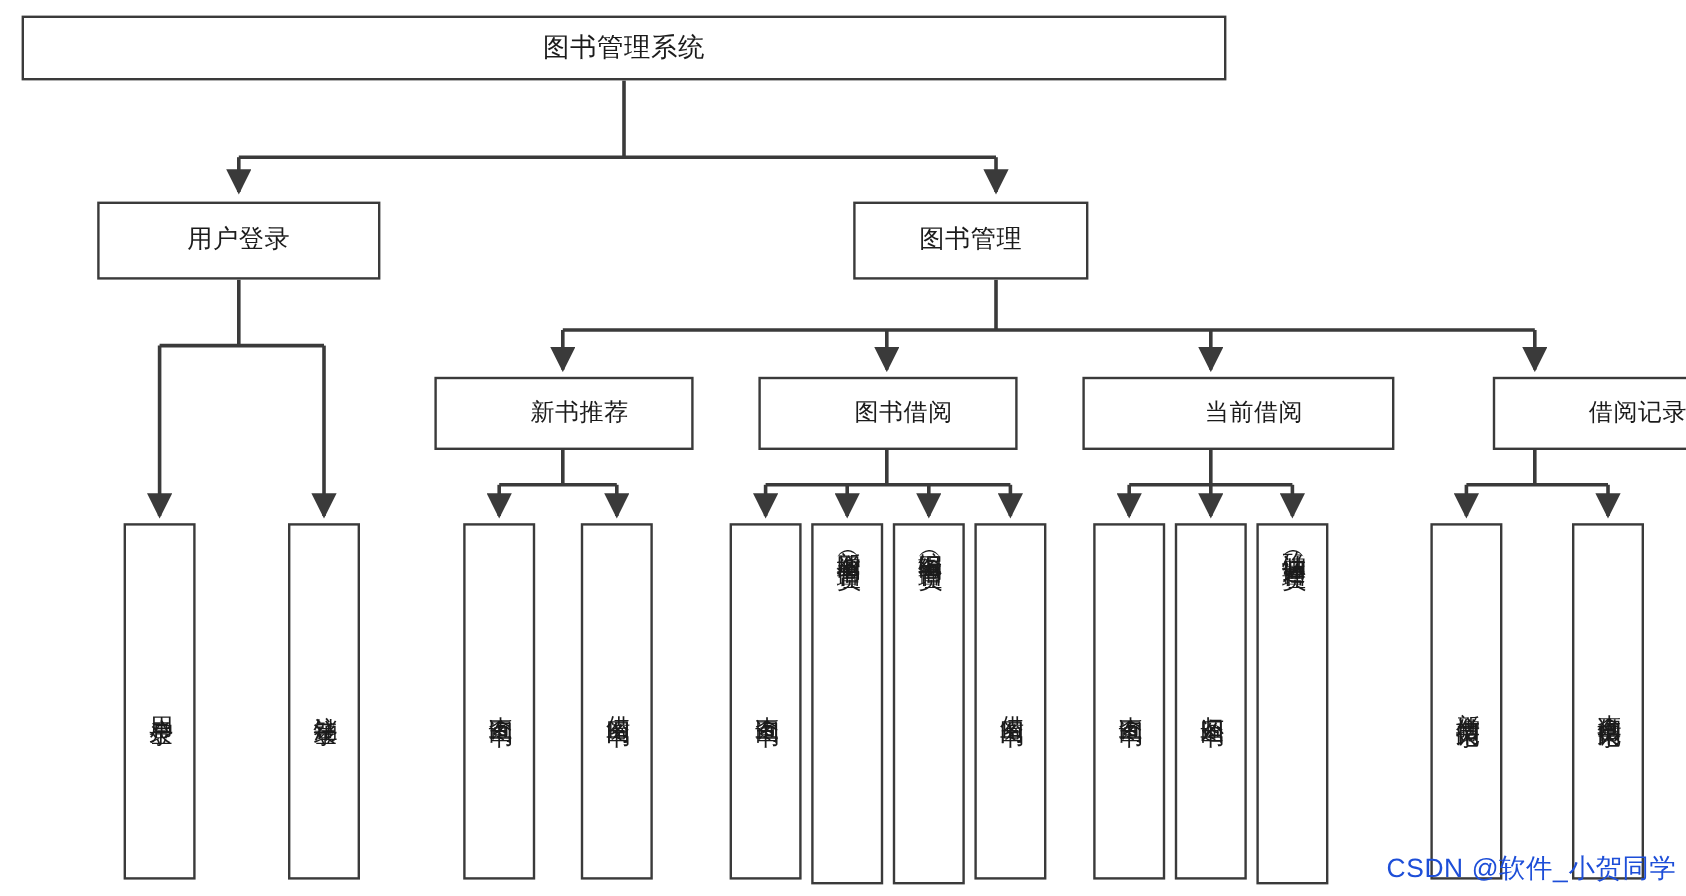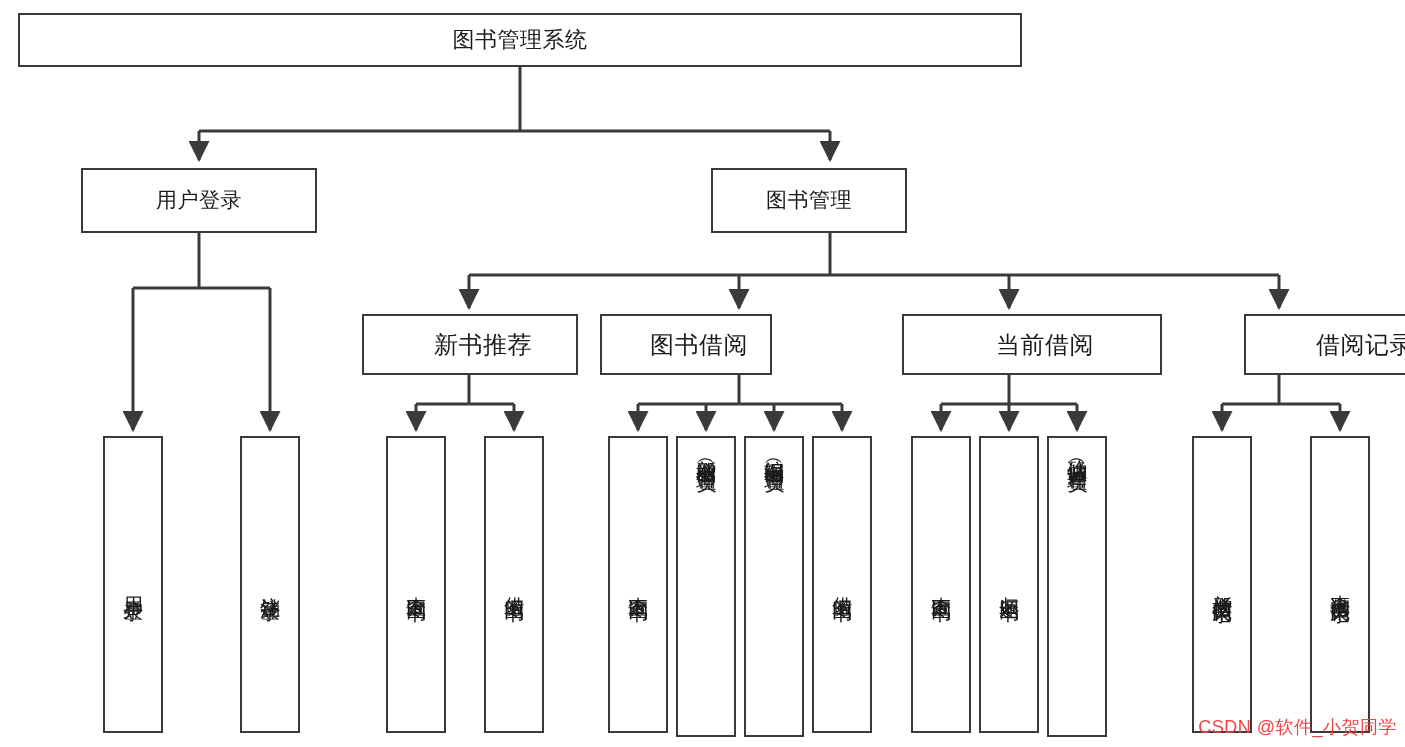--- a/index.html
+++ b/index.html
@@ -39,21 +39,21 @@
   }
   .node .label {
     font-size: 21px;
     line-height: 1.15;
     letter-spacing: 0.5px;
     white-space: nowrap;
   }
   
   .node.root .label { font-size: 22px; }
   .node.lvl2 .label { font-size: 21px; }
-  .node.lvl3 .label { font-size: 24px; margin-left: 26px; }
+  .node.lvl3 .label { font-size: 20px; margin-left: 26px; }
 
   
   .node.leaf {
     align-items: flex-start;
     justify-content: center;
     padding-top: 6px;
   }
   .node.leaf .label {
     writing-mode: vertical-rl;
     text-orientation: upright;
@@ -66,22 +66,22 @@
   
   .node.leaf.center {
     align-items: center;
     padding-top: 0;
   }
   
   #watermark {
     position: absolute;
     right: 8px;
     bottom: 8px;
-    font-size: 18px;
-    color: #ef4444;
+    font-size: 22px;
+    color: #1d4ed8;
     letter-spacing: 0.5px;
     white-space: nowrap;
   }
 </style>
 </head>
 <body>
 
 <div id="canvas">
 
   <svg id="wires" viewBox="0 0 1405 747" width="1405" height="747">
@@ -143,21 +143,21 @@
   </div>
 
   <div class="node lvl2" style="left:711px; top:168px; width:196px; height:65px;">
     <span class="label">图书管理</span>
   </div>
 
   <div class="node lvl3" style="left:362px; top:314px; width:216px; height:61px;">
     <span class="label">新书推荐</span>
   </div>
 
-  <div class="node lvl3" style="left:600px; top:314px; width:172px; height:61px;">
+  <div class="node lvl3" style="left:632px; top:314px; width:216px; height:61px;">
     <span class="label">图书借阅</span>
   </div>
 
   <div class="node lvl3" style="left:902px; top:314px; width:260px; height:61px;">
     <span class="label">当前借阅</span>
   </div>
 
   <div class="node lvl3" style="left:1244px; top:314px; width:216px; height:61px;">
     <span class="label">借阅记录</span>
   </div>

